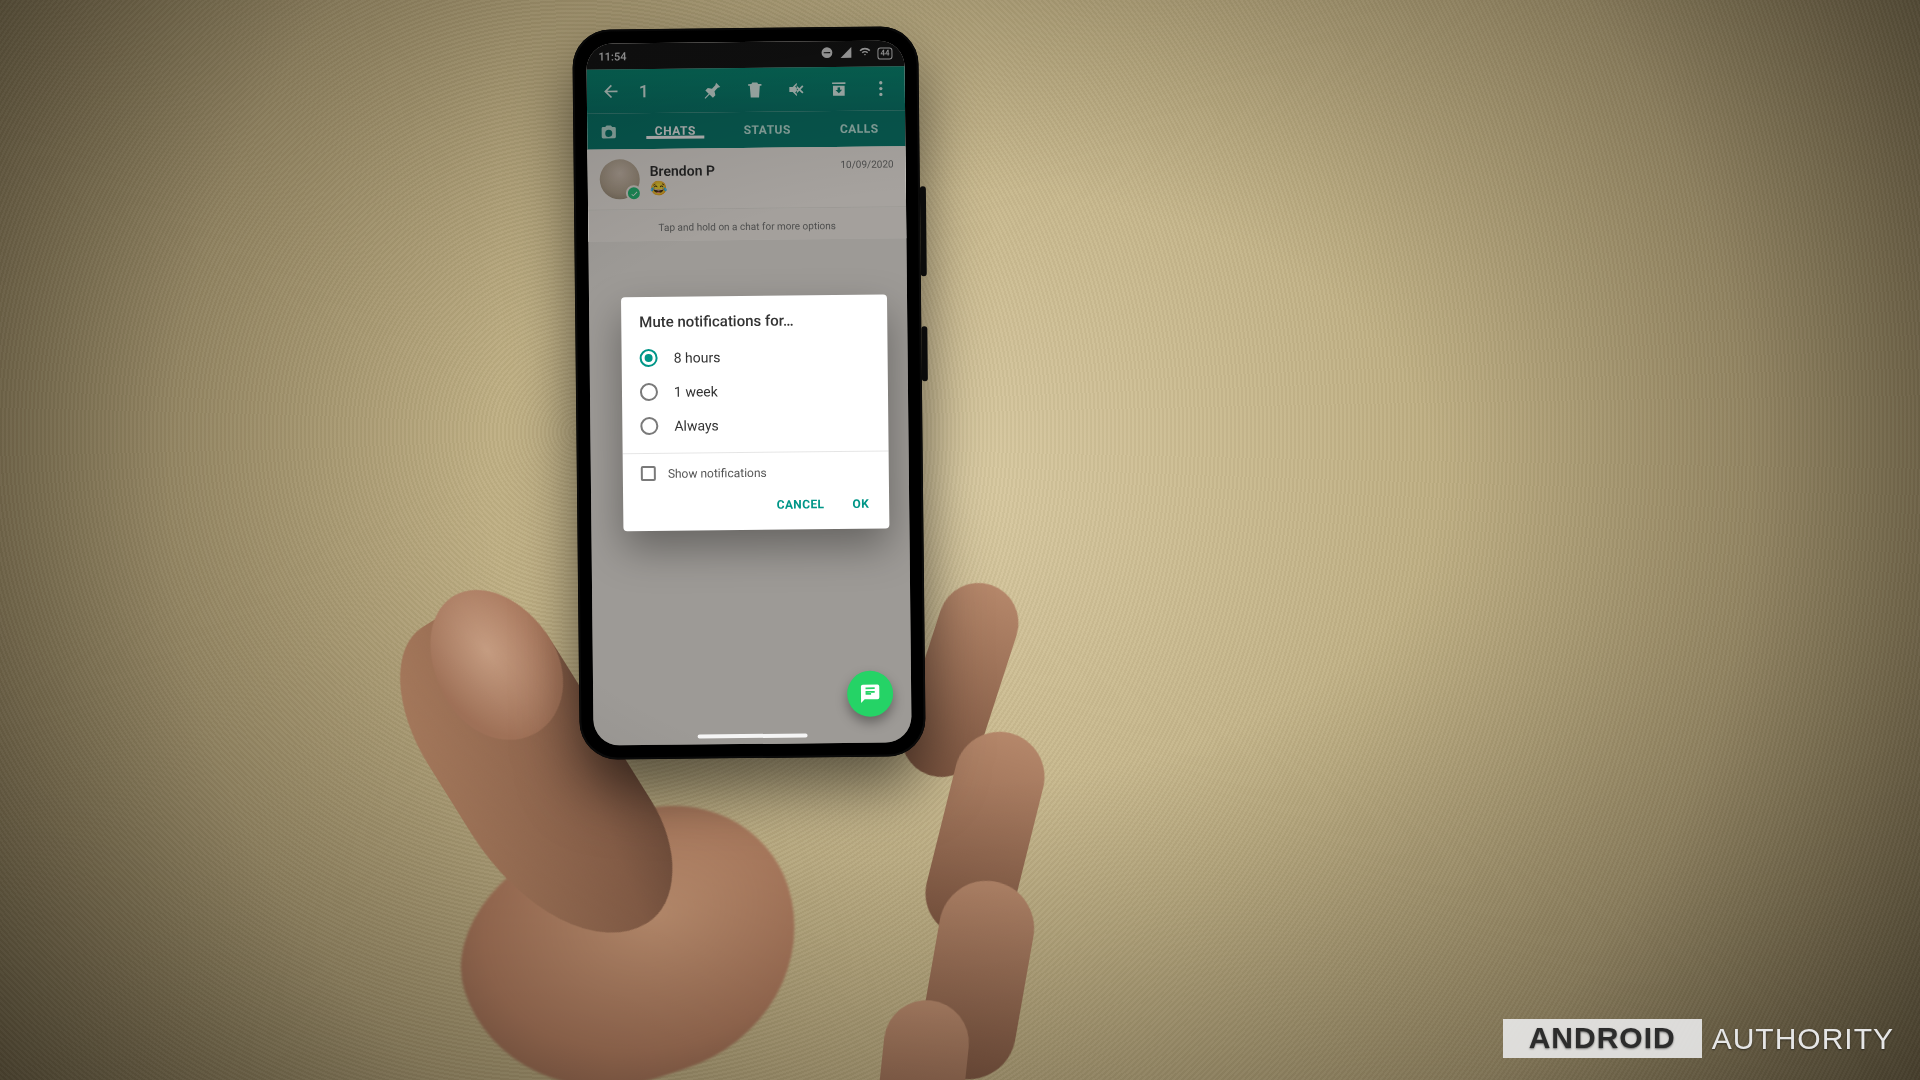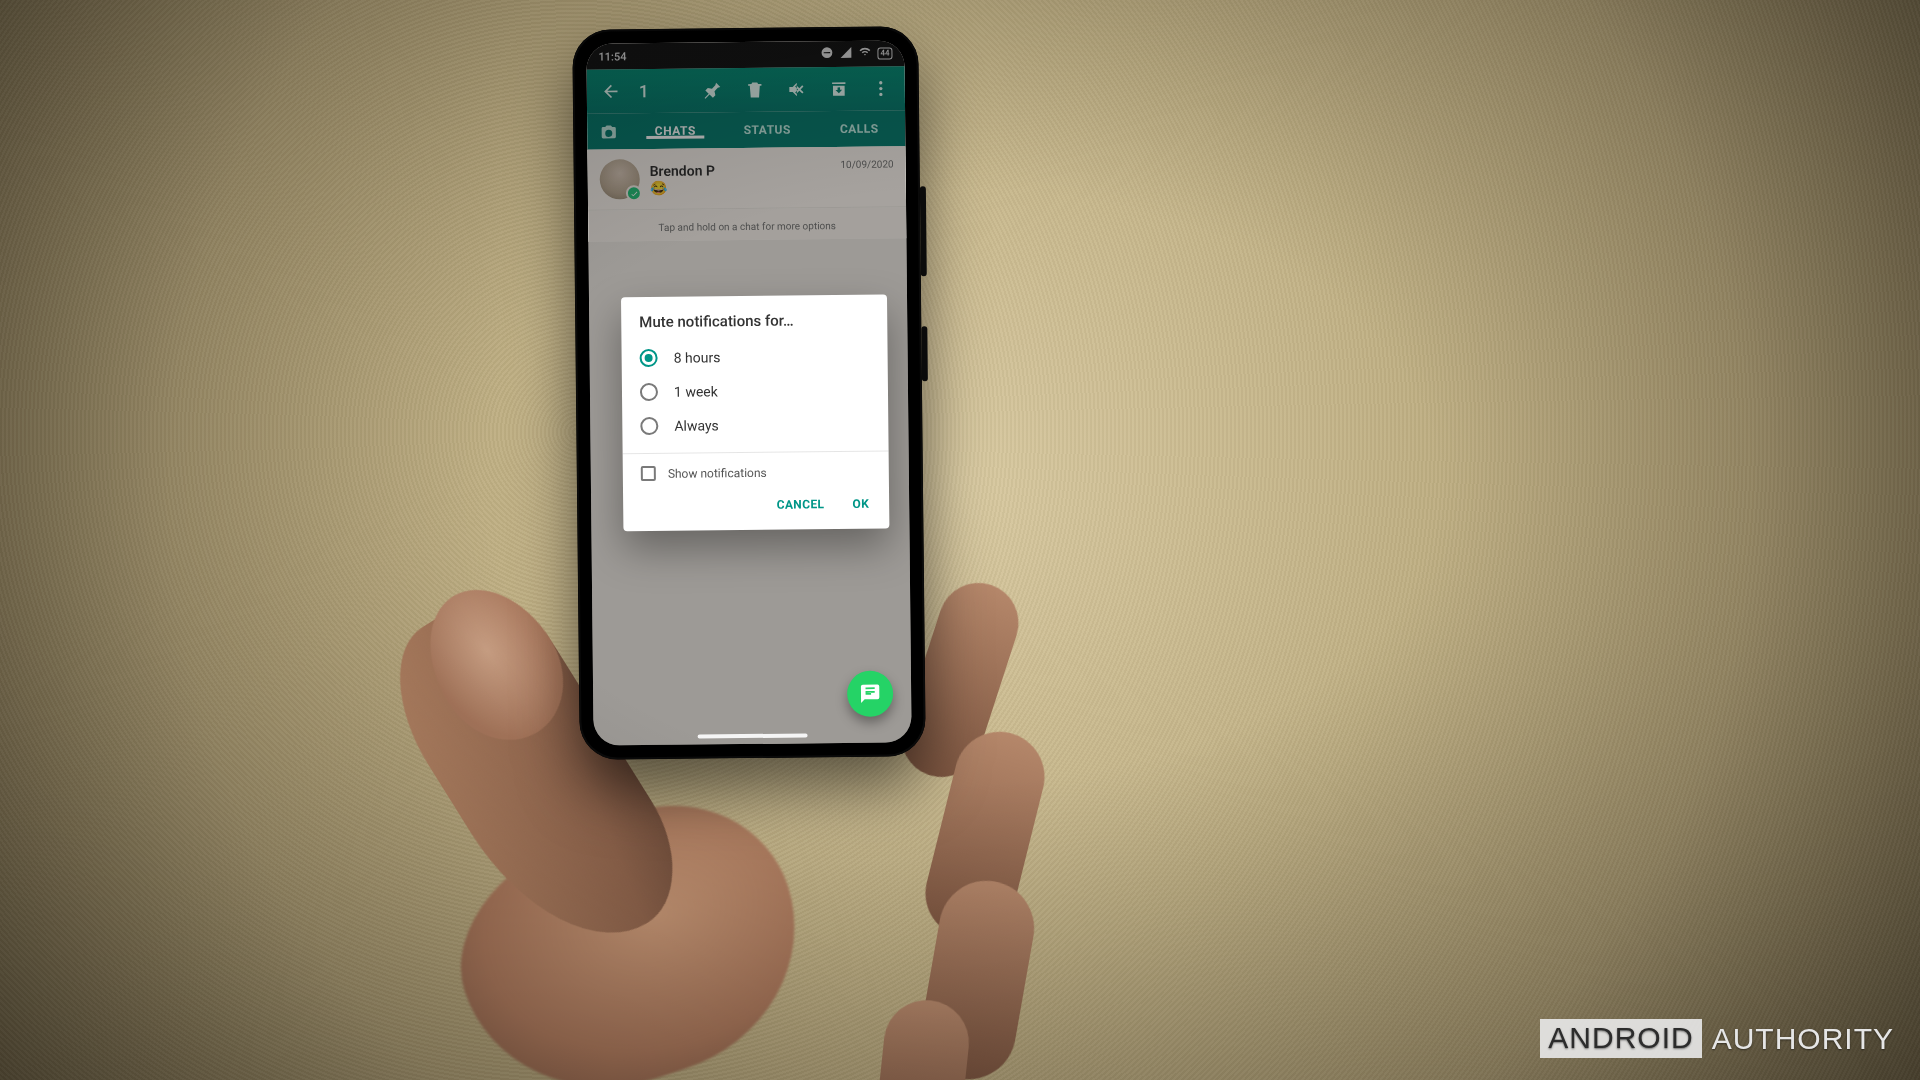--- a/index.html
+++ b/index.html
@@ -220,22 +220,22 @@
     position: absolute; right: 26px; bottom: 22px;
     color: #e6e6e6;
     font-family: "Arial Narrow", Arial, sans-serif;
     font-size: 30px; letter-spacing: 1px;
     display: flex; align-items: center; gap: 10px;
     text-shadow: 0 1px 2px rgba(0,0,0,0.5);
   }
   .watermark .boxed {
     background: rgba(230,230,230,0.92);
     color: #2c2c2c;
-    padding: 2px 8px 3px;
-    font-weight: 400;
+    padding: 2px 26px 3px;
+    font-weight: 700;
   }
   .watermark .plain { font-weight: 300; }
 </style>
 </head>
 <body>
 
 <div class="wall"></div>
 
 <div class="hand">
   <div class="palm"></div>

